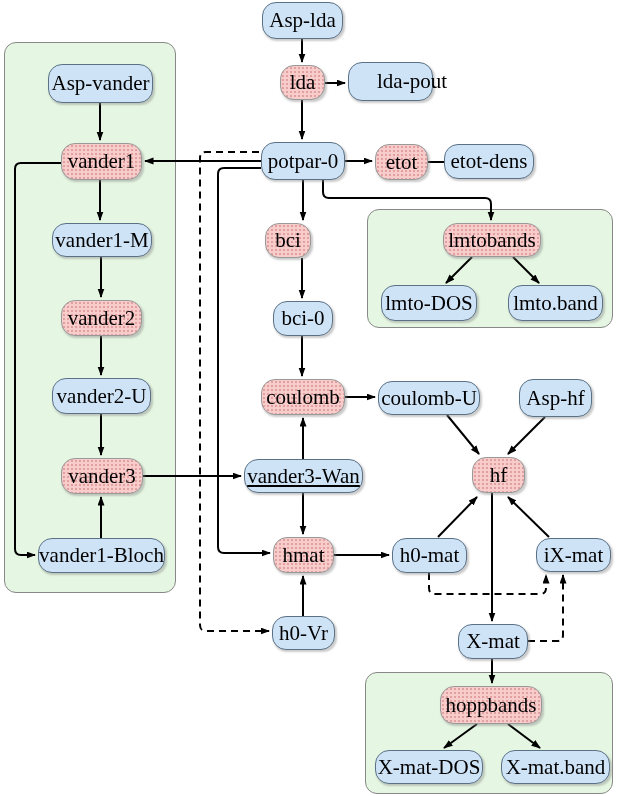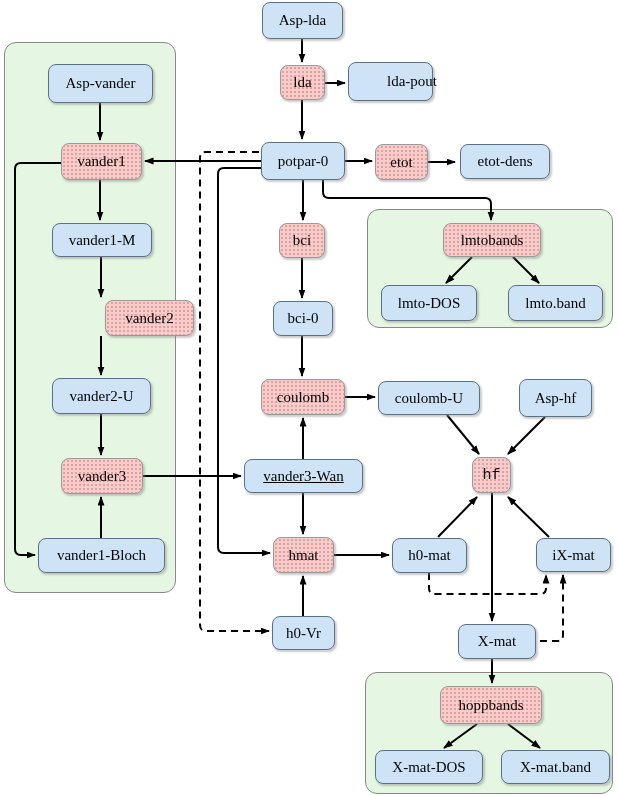--- a/index.html
+++ b/index.html
@@ -18,22 +18,22 @@
     box-sizing:border-box;
     z-index:1;
   }
   #edge-layer{
     position:absolute;left:0;top:0;z-index:2;
   }
   .node{
     position:absolute;
     display:flex;align-items:center;justify-content:center;
     box-sizing:border-box;
-    border-radius:8px;
-    font-size:15px;color:#000;
+    border-radius:14px;
+    font-size:21px;color:#000;
     white-space:nowrap;
     z-index:3;
     box-shadow:1.5px 2px 2px rgba(140,140,140,.45);
   }
   .node.data{
     background:var(--blue-fill,#cfe3f7);
     border:1px solid var(--blue-border,#5b7286);
   }
   .node.process{
     background-color:var(--pink-fill,#f9cccc);
@@ -103,40 +103,40 @@
       <div class="panel" style="left: 4px; top: 42px; width: 172px; height: 551px;"></div>
       <div class="panel" style="left: 367px; top: 209px; width: 246px; height: 119px;"></div>
       <div class="panel" style="left: 365px; top: 672px; width: 248px; height: 122px;"></div>
     </div>
   <div id="nodes">
       <div class="node data" style="left: 262px; top: 2px; width: 81px; height: 37px;">Asp-lda</div>
       <div class="node process" style="left: 280px; top: 65px; width: 45px; height: 35px;">lda</div>
       <div class="node data" style="left: 348px; top: 62px; width: 85px; height: 39px; padding-left: 43px;">lda-pout</div>
       <div class="node data" style="left: 261px; top: 142px; width: 84px; height: 38px;">potpar-0</div>
       <div class="node process" style="left: 375px; top: 144px; width: 53px; height: 36px;">etot</div>
-      <div class="node data" style="left: 460px; top: 144px; width: 90px; height: 35px;">etot-dens</div>
+      <div class="node data" style="left: 444px; top: 144px; width: 90px; height: 35px;">etot-dens</div>
       <div class="node data" style="left: 48px; top: 64px; width: 105px; height: 39px;">Asp-vander</div>
       <div class="node process" style="left: 61px; top: 143px; width: 81px; height: 37px;">vander1</div>
       <div class="node data" style="left: 52px; top: 223px; width: 100px; height: 34px;">vander1-M</div>
-      <div class="node process" style="left: 61px; top: 300px; width: 89px; height: 36px; margin-left: 44px;">vander2</div>
+      <div class="node process" style="left: 61px; top: 300px; width: 81px; height: 36px;">vander2</div>
       <div class="node data" style="left: 52px; top: 378px; width: 99px; height: 36px;">vander2-U</div>
       <div class="node process" style="left: 61px; top: 458px; width: 82px; height: 36px;">vander3</div>
       <div class="node data" style="left: 38px; top: 538px; width: 127px; height: 35px;">vander1-Bloch</div>
-      <div class="node process" style="left: 279px; top: 223px; width: 46px; height: 35px;">bci</div>
+      <div class="node process" style="left: 265px; top: 223px; width: 46px; height: 35px;">bci</div>
       <div class="node data" style="left: 273px; top: 301px; width: 60px; height: 35px;">bci-0</div>
       <div class="node process" style="left: 443px; top: 223px; width: 98px; height: 34px;">lmtobands</div>
       <div class="node data" style="left: 381px; top: 285px; width: 96px; height: 36px;">lmto-DOS</div>
       <div class="node data" style="left: 508px; top: 285px; width: 95px; height: 36px;">lmto.band</div>
       <div class="node process" style="left: 261px; top: 379px; width: 84px; height: 36px;">coulomb</div>
       <div class="node data" style="left: 378px; top: 381px; width: 102px; height: 34px;">coulomb-U</div>
       <div class="node data" style="left: 519px; top: 379px; width: 73px; height: 38px;">Asp-hf</div>
-      <div class="node process" style="left: 472px; top: 457px; width: 39px; height: 36px; font-family: Liberation Mono, monospace;">hf</div>
+      <div class="node process" style="left: 472px; top: 457px; width: 53px; height: 36px;">hf</div>
       <div class="node data" style="left: 244px; top: 459px; width: 119px; height: 34px; text-decoration: underline;">vander3-Wan</div>
       <div class="node process" style="left: 273px; top: 537px; width: 61px; height: 36px;">hmat</div>
       <div class="node data" style="left: 392px; top: 538px; width: 75px; height: 35px;">h0-mat</div>
       <div class="node data" style="left: 518px; top: 538px; width: 75px; height: 34px; margin-left: 18px;">iX-mat</div>
       <div class="node data" style="left: 272px; top: 616px; width: 63px; height: 34px;">h0-Vr</div>
-      <div class="node data" style="left: 458px; top: 624px; width: 78px; height: 35px;">X-mat</div>
+      <div class="node data" style="left: 458px; top: 624px; width: 70px; height: 35px;">X-mat</div>
       <div class="node process" style="left: 440px; top: 686px; width: 102px; height: 38px;">hoppbands</div>
       <div class="node data" style="left: 375px; top: 750px; width: 108px; height: 34px;">X-mat-DOS</div>
       <div class="node data" style="left: 501px; top: 750px; width: 109px; height: 34px;">X-mat.band</div>
     </div>
 </div>
 
 </body></html>

